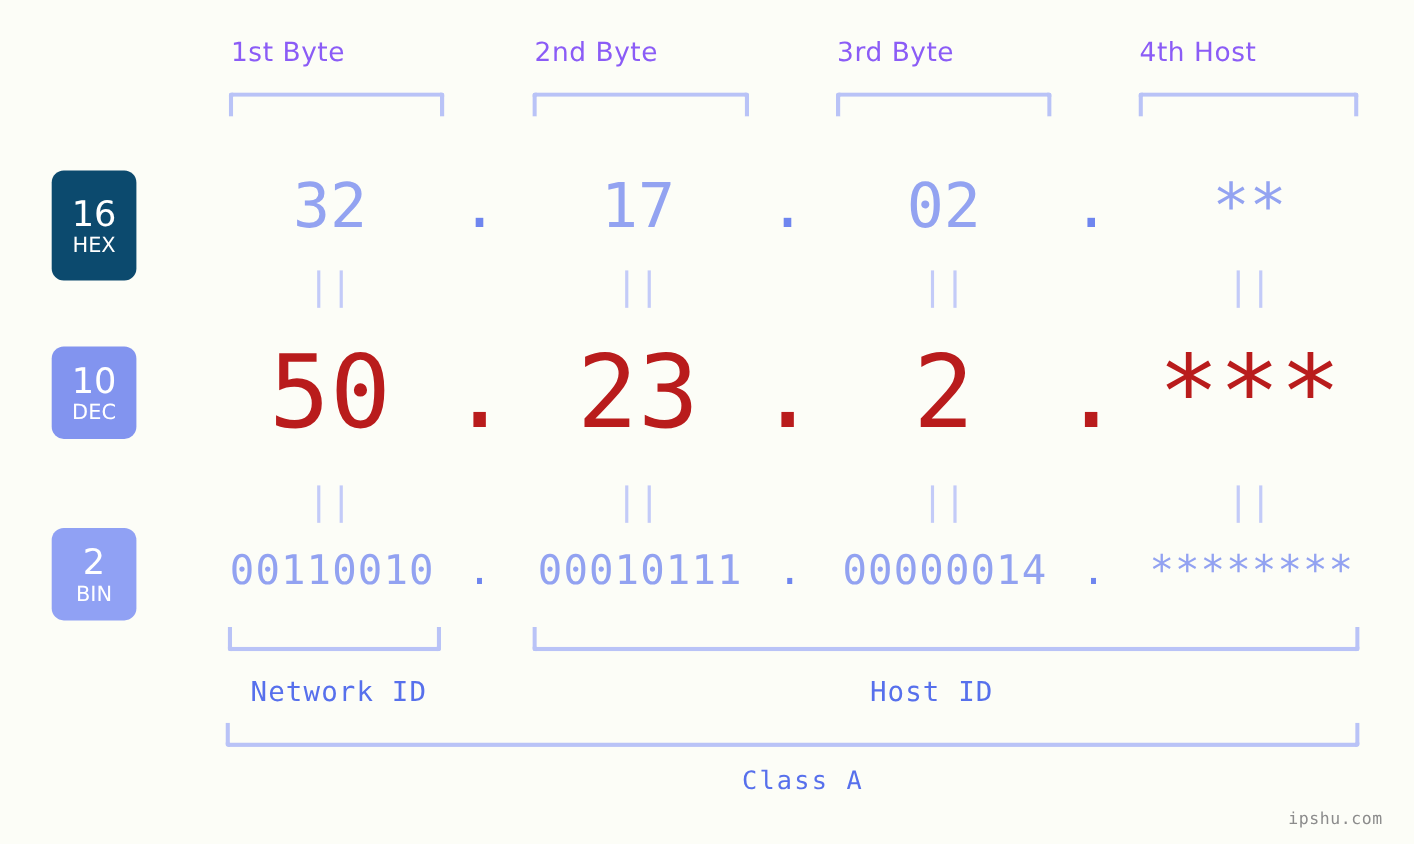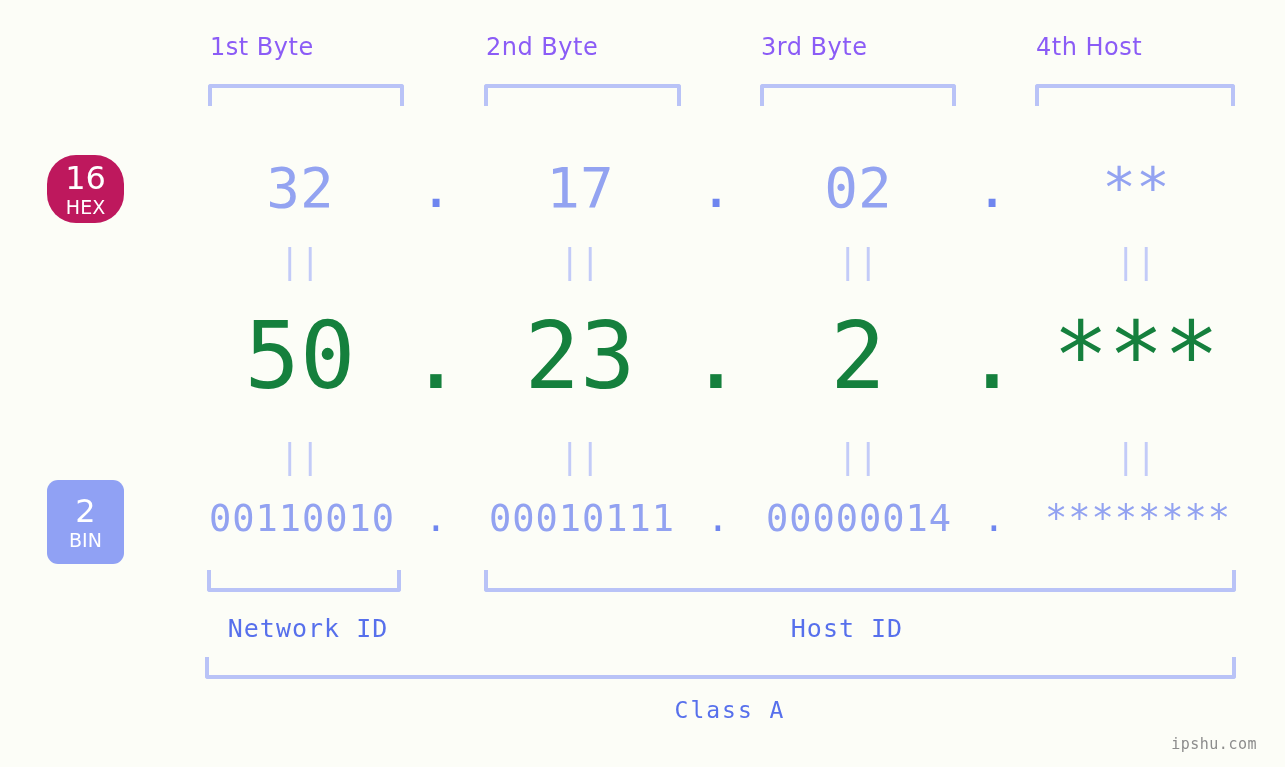--- a/index.html
+++ b/index.html
@@ -60,21 +60,21 @@
     font-family: "DejaVu Sans", sans-serif;
     display: flex;
     flex-direction: column;
     align-items: center;
     justify-content: center;
     line-height: 1;
   }
   .badge .num { font-size: 32px; font-weight: 400; }
   .badge .nm  { font-size: 19px; font-weight: 400; margin-top: 4px; }
 
-  #badge-hex { top: 155px; height: 68px; background: #be185d; border-radius: 29px; }
+  #badge-hex { top: 155px; height: 100px; background: #0c4a6e; }
   #badge-dec { top: 315px; height: 84px; background: #8294ef; }
   #badge-bin { top: 480px; height: 84px; background: #90a1f4; }
 
   
   .val {
     position: absolute;
     text-align: center;
     white-space: nowrap;
     font-family: "DejaVu Sans Mono", monospace;
   }
@@ -91,21 +91,21 @@
     font-size: 56px;
     color: #93a3f1;
     line-height: 80px;
   }
   .row-hex .dot { color: #6f86ef; }
 
   
   .row-dec .val, .row-dec .dot {
     top: 295px;
     font-size: 92px;
-    color: #15803d;
+    color: #b91c1c;
     line-height: 124px;
     text-align: center;
   }
 
   
   .row-bin .val, .row-bin .dot {
     top: 492px;
     font-size: 37px;
     color: #92a2f1;
     line-height: 54px;
@@ -169,20 +169,24 @@
 
     <div class="bracket-top" style="left:208px;width:196px;"></div>
     <div class="bracket-top" style="left:484px;width:197px;"></div>
     <div class="bracket-top" style="left:760px;width:196px;"></div>
     <div class="bracket-top" style="left:1035px;width:200px;"></div>
   </div>
 
   <div class="badge" id="badge-hex">
     <span class="num">16</span>
     <span class="nm">HEX</span>
+  </div>
+  <div class="badge" id="badge-dec">
+    <span class="num">10</span>
+    <span class="nm">DEC</span>
   </div>
   <div class="badge" id="badge-bin">
     <span class="num">2</span>
     <span class="nm">BIN</span>
   </div>
 
   <div class="row-hex">
     <div class="val" style="left:200px;width:200px;">32</div>
     <div class="dot" style="left:406px;width:60px;">.</div>
     <div class="val" style="left:480px;width:200px;">17</div>

